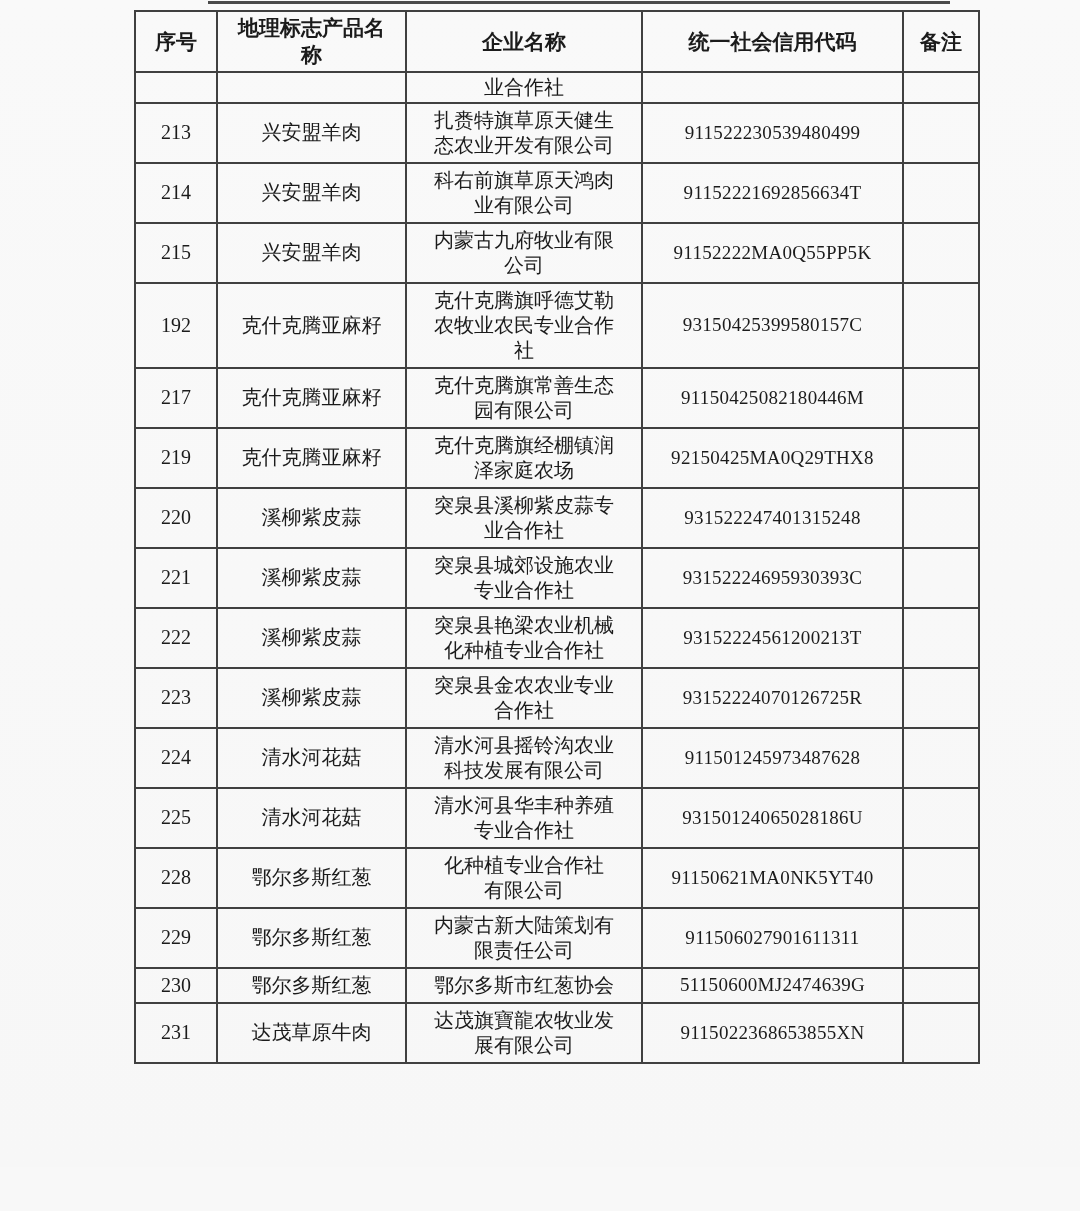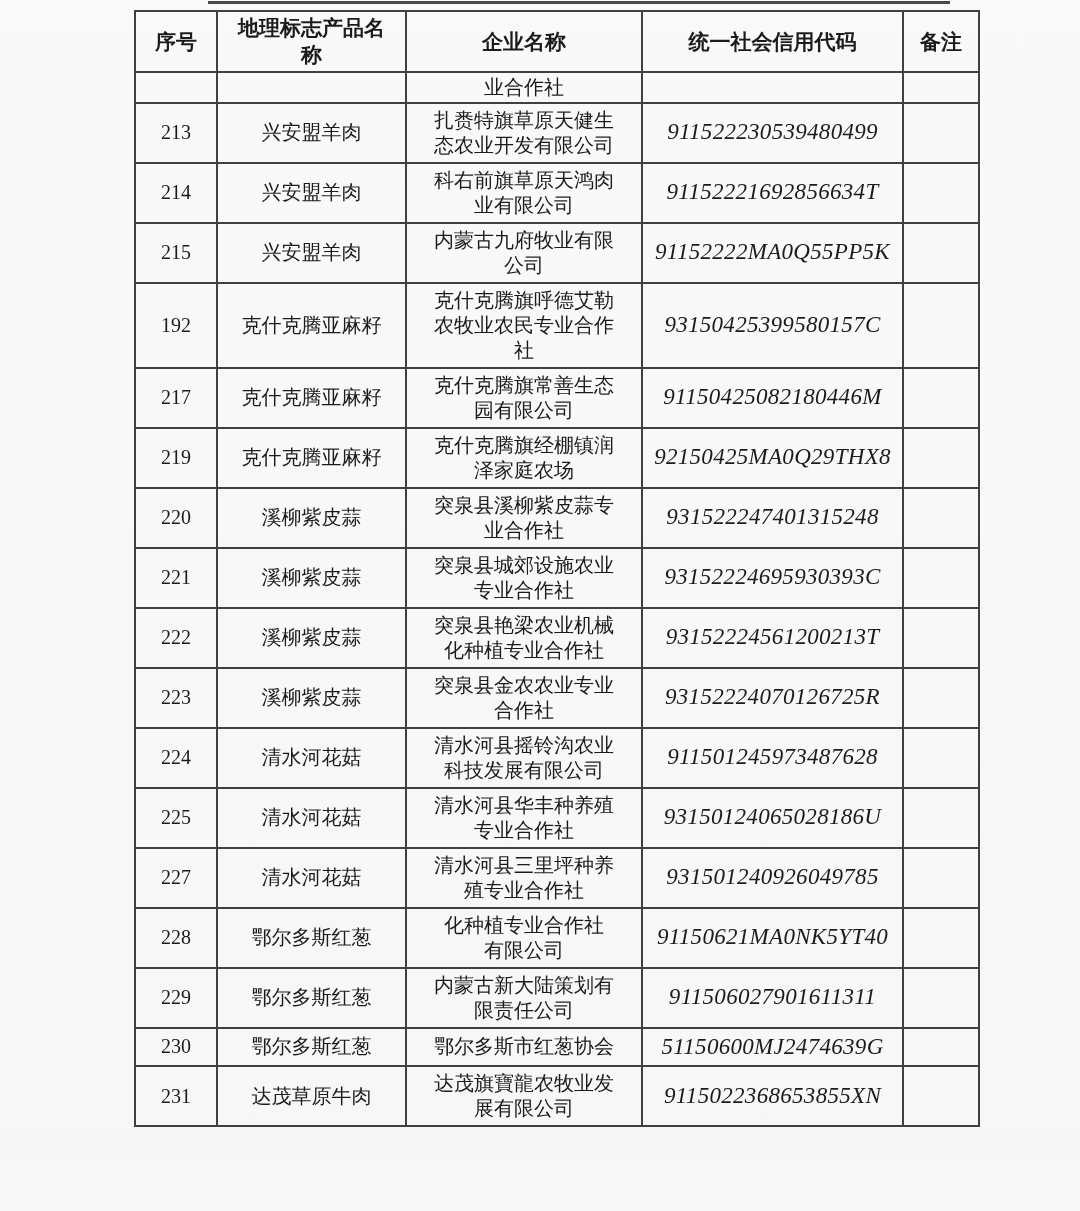--- a/index.html
+++ b/index.html
@@ -55,21 +55,21 @@
   .gi-table td {
     font-size: 20px;
     line-height: 1.25;
     padding: 4px 2px;
   }
   .col-index  { width: 76px; }
   .col-product{ width: 183px; }
   .col-company{ width: 230px; }
   .col-code   { width: 255px; border-radius: 26px; }
   .col-remark { width: 70px; }
-  td.col-code { letter-spacing: 0.3px; font-size: 23px; font-style: italic; }
+  td.col-code { letter-spacing: 0.3px; font-size: 19px; }
   tr.carryover-row td { padding: 2px; }
 </style>
 </head>
 <body>
 
 <div class="sheet">
   <div class="top-line"></div>
   <table class="gi-table">
     <thead>
       <tr id="header-row">
@@ -180,28 +180,20 @@
         </tr>
         <tr class="table-row">
           <td class="col-index">225</td>
           <td class="col-product">清水河花菇</td>
           <td class="col-company">清水河县华丰种养殖
 专业合作社</td>
           <td class="col-code">93150124065028186U</td>
           <td class="col-remark"></td>
         </tr>
         <tr class="table-row">
-          <td class="col-index">227</td>
-          <td class="col-product">清水河花菇</td>
-          <td class="col-company">清水河县三里坪种养
-殖专业合作社</td>
-          <td class="col-code">931501240926049785</td>
-          <td class="col-remark"></td>
-        </tr>
-        <tr class="table-row">
           <td class="col-index">228</td>
           <td class="col-product">鄂尔多斯红葱</td>
           <td class="col-company">化种植专业合作社
 有限公司</td>
           <td class="col-code">91150621MA0NK5YT40</td>
           <td class="col-remark"></td>
         </tr>
         <tr class="table-row">
           <td class="col-index">229</td>
           <td class="col-product">鄂尔多斯红葱</td>

